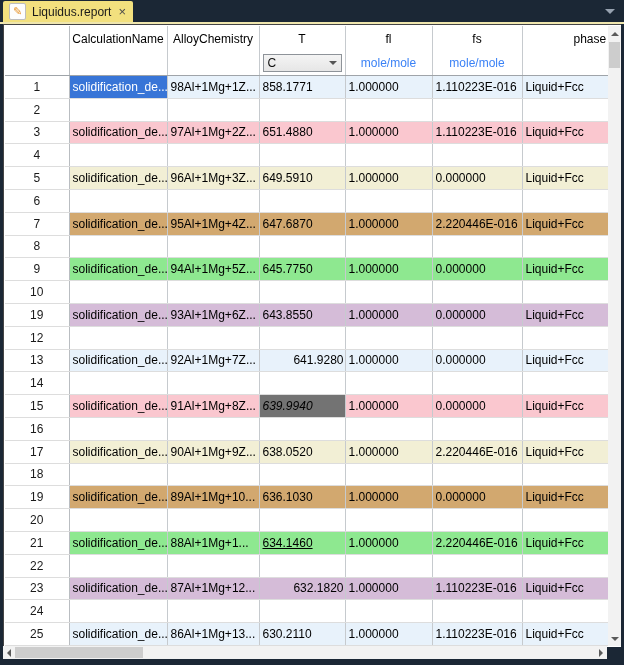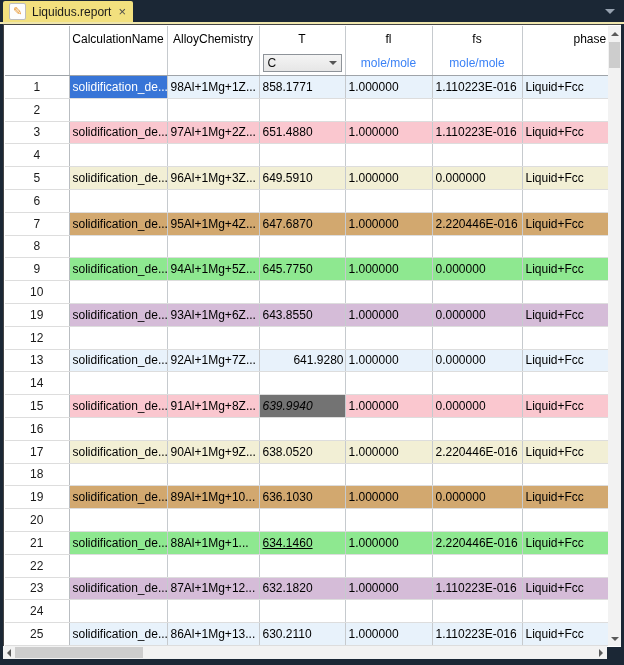--- a/index.html
+++ b/index.html
@@ -302,21 +302,21 @@
               <td class="cell"></td>
               <td class="cell"></td>
               <td class="cell"></td>
               <td class="cell"></td>
               <td class="cell"></td>
             </tr>
             <tr>
               <td class="rownum">23</td>
               <td class="cell" style="background: rgb(213, 188, 216);">solidification_de...</td>
               <td class="cell" style="background: rgb(213, 188, 216);">87Al+1Mg+12...</td>
-              <td class="cell" style="background: rgb(213, 188, 216);">632.1820</td>
+              <td class="cell" style="background: rgb(213, 188, 216); text-align: right;">632.1820</td>
               <td class="cell" style="background: rgb(213, 188, 216);">1.000000</td>
               <td class="cell" style="background: rgb(213, 188, 216);">1.110223E-016</td>
               <td class="cell" style="background: rgb(213, 188, 216);">Liquid+Fcc</td>
             </tr>
             <tr>
               <td class="rownum">24</td>
               <td class="cell"></td>
               <td class="cell"></td>
               <td class="cell"></td>
               <td class="cell"></td>

